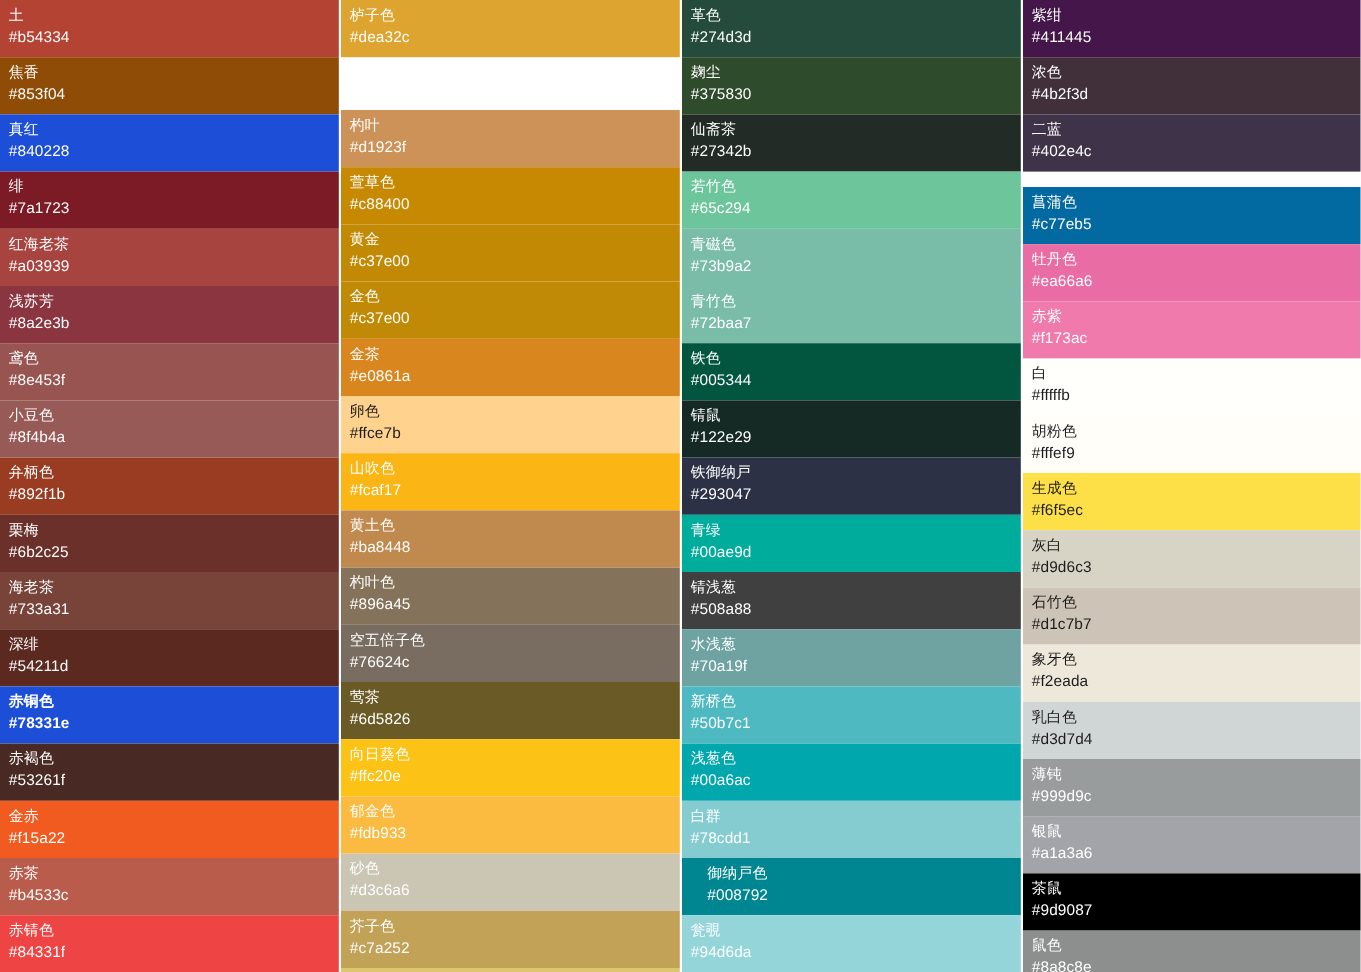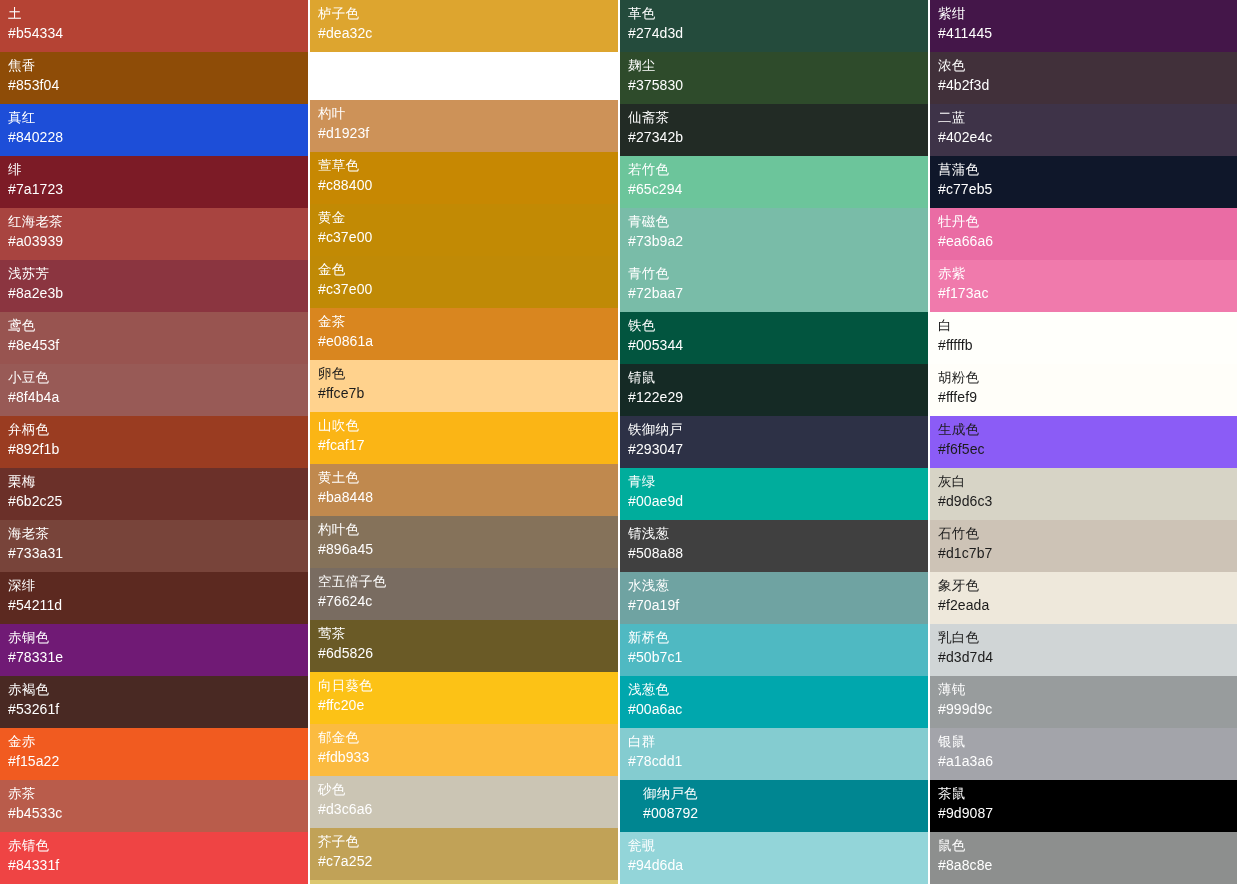--- a/index.html
+++ b/index.html
@@ -111,21 +111,21 @@
         <span class="swatch-hex">#6b2c25</span>
       </div>
       <div class="swatch light-text" style="background-color: rgb(120, 68, 58);">
         <span class="swatch-name">海老茶</span>
         <span class="swatch-hex">#733a31</span>
       </div>
       <div class="swatch light-text" style="background-color: rgb(92, 41, 32);">
         <span class="swatch-name">深绯</span>
         <span class="swatch-hex">#54211d</span>
       </div>
-      <div class="swatch light-text" style="background-color: #701a75;">
+      <div class="swatch light-text" style="background-color: #1d4ed8; font-weight: bold;">
         <span class="swatch-name">赤铜色</span>
         <span class="swatch-hex">#78331e</span>
       </div>
       <div class="swatch light-text" style="background-color: rgb(73, 41, 35);">
         <span class="swatch-name">赤褐色</span>
         <span class="swatch-hex">#53261f</span>
       </div>
       <div class="swatch light-text" style="background-color: rgb(241, 91, 32);">
         <span class="swatch-name">金赤</span>
         <span class="swatch-hex">#f15a22</span>
@@ -285,41 +285,41 @@
         <span class="swatch-hex">#411445</span>
       </div>
       <div class="swatch light-text" style="background-color: rgb(65, 48, 58);">
         <span class="swatch-name">浓色</span>
         <span class="swatch-hex">#4b2f3d</span>
       </div>
       <div class="swatch light-text" style="background-color: rgb(62, 51, 72);">
         <span class="swatch-name">二蓝</span>
         <span class="swatch-hex">#402e4c</span>
       </div>
-      <div class="swatch light-text" style="background-color: #0f172a;">
+      <div class="swatch light-text" style="background-color: #0369a1; margin-top: 14px;">
         <span class="swatch-name">菖蒲色</span>
         <span class="swatch-hex">#c77eb5</span>
       </div>
       <div class="swatch light-text" style="background-color: rgb(234, 108, 164);">
         <span class="swatch-name">牡丹色</span>
         <span class="swatch-hex">#ea66a6</span>
       </div>
       <div class="swatch light-text" style="background-color: rgb(240, 122, 172);">
         <span class="swatch-name">赤紫</span>
         <span class="swatch-hex">#f173ac</span>
       </div>
       <div class="swatch dark-text" style="background-color: rgb(255, 255, 251);">
         <span class="swatch-name">白</span>
         <span class="swatch-hex">#fffffb</span>
       </div>
       <div class="swatch dark-text" style="background-color: rgb(255, 254, 249);">
         <span class="swatch-name">胡粉色</span>
         <span class="swatch-hex">#fffef9</span>
       </div>
-      <div class="swatch dark-text" style="background-color: #8b5cf6;">
+      <div class="swatch dark-text" style="background-color: #fde047;">
         <span class="swatch-name">生成色</span>
         <span class="swatch-hex">#f6f5ec</span>
       </div>
       <div class="swatch dark-text" style="background-color: rgb(215, 212, 198);">
         <span class="swatch-name">灰白</span>
         <span class="swatch-hex">#d9d6c3</span>
       </div>
       <div class="swatch dark-text" style="background-color: rgb(205, 195, 182);">
         <span class="swatch-name">石竹色</span>
         <span class="swatch-hex">#d1c7b7</span>

